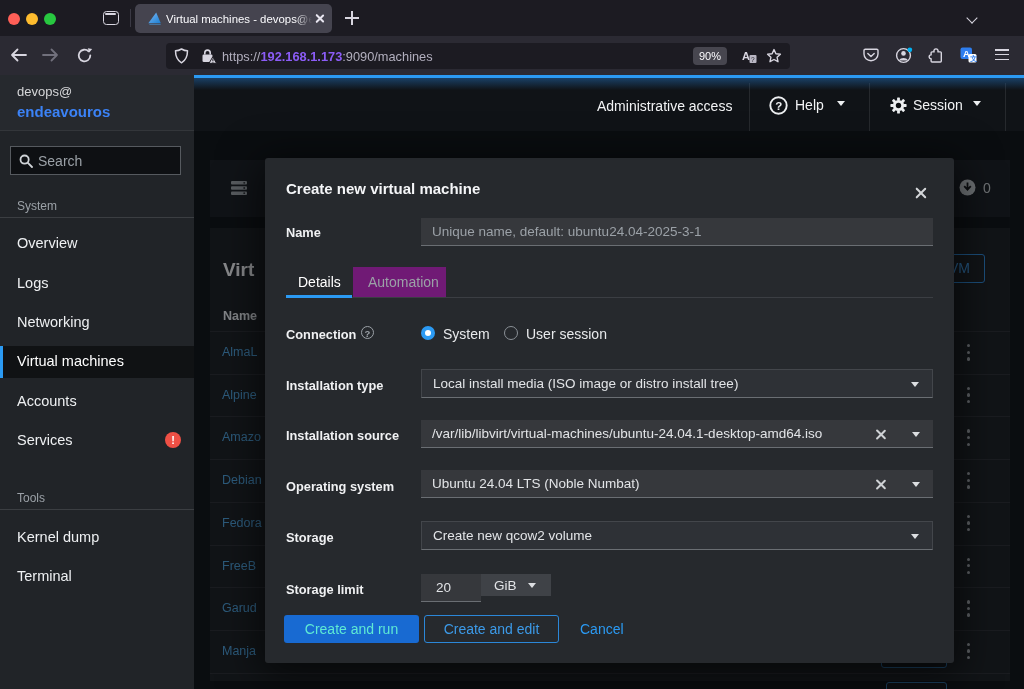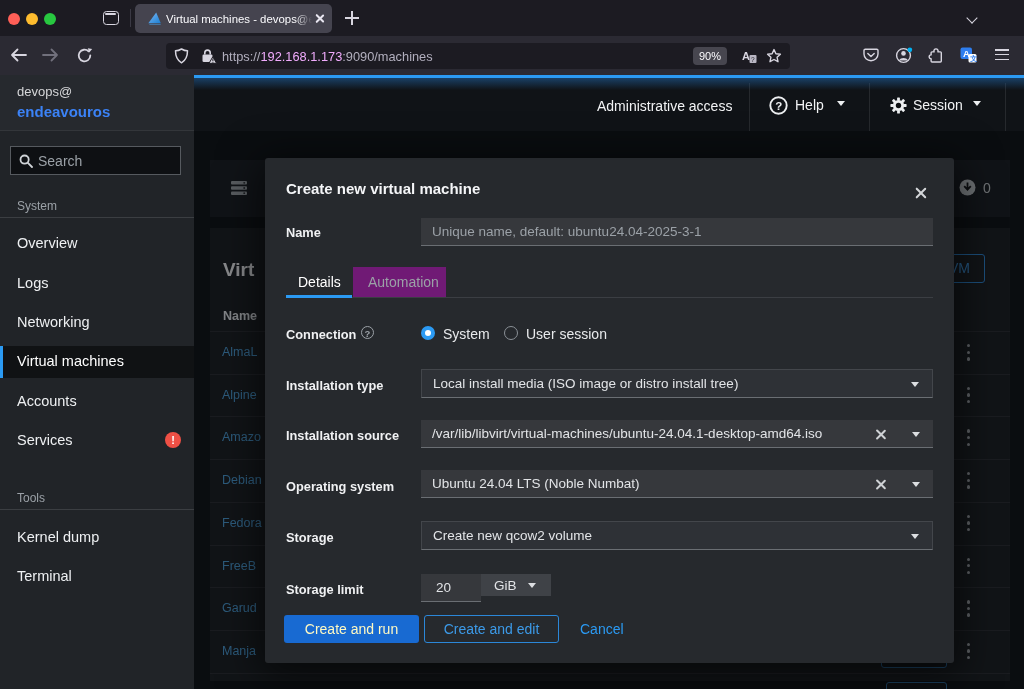--- a/index.html
+++ b/index.html
@@ -24,21 +24,21 @@
   #newtab:before,#newtab:after { content:""; position:absolute; background:#d8d6e0; }
   #newtab:before { left:0; top:6px; width:14px; height:1.7px; }
   #newtab:after { left:6.2px; top:0; width:1.7px; height:14px; }
   #alltabs { position:absolute; right:46px; top:14px; width:10px; height:10px; }
   #alltabs:before { content:""; position:absolute; left:0; top:0; width:7px; height:7px;
     border-right:1.8px solid #d8d6e0; border-bottom:1.8px solid #d8d6e0; transform:rotate(45deg); }
 
   #navbar { position:absolute; left:0; top:36px; width:1024px; height:39px; background:#2b2a33; }
   #urlbar { position:absolute; left:166px; top:7px; width:624px; height:26px; background:#1c1b22; border-radius:4px; }
   .urltext { position:absolute; left:56px; top:6px; font-size:12.8px; color:#b2afbe; white-space:nowrap; }
-  .urltext b { color:#f0abfc; font-weight:normal; }
+  .urltext b { color:#8b5cf6; font-weight:bold; }
   #zoombadge { position:absolute; right:63px; top:4px; height:18px; padding:0 6px; background:#47464f; border-radius:4px;
     color:#fbfbfe; font-size:11px; line-height:18px; }
   svg.ic { display:block; }
 
   
   #app { position:absolute; left:0; top:75px; width:1024px; height:614px; background:#0b0d10; }
 
   
   #sidebar { position:absolute; left:0; top:0; width:194px; height:614px; background:#212428; }
   #sbtop { position:absolute; left:0; top:0; width:194px; height:56px; background:#26292e; border-bottom:1px solid #33363a; }
@@ -106,21 +106,21 @@
   #tabauto { position:absolute; left:88px; top:109px; width:93px; height:31px; background:#701a75; }
   #tabauto span { position:absolute; left:15px; top:7px; font-size:14px; color:#9ba1a7; }
   #tabline { position:absolute; left:21px; top:139px; width:647px; height:1px; background:#3b3e43; }
   .radio { position:absolute; width:14px; height:14px; border-radius:50%; }
   #radio1 { left:156px; top:168px; background:#fff; border:4.2px solid #2b9af3; }
   #radio2 { left:239px; top:168px; background:transparent; border:1.5px solid #8a9096; }
   .rlabel { position:absolute; top:168px; font-size:14px; color:#e8eaec; }
   .qmark { position:absolute; left:96px; top:168px; width:13px; height:13px; border-radius:50%; border:1.2px solid #9ba1a7;
     color:#9ba1a7; font-size:9.5px; text-align:center; line-height:13px; font-weight:bold; }
   #btnrun { position:absolute; left:19px; top:457px; width:135px; height:28px; background:#186ad2; border-radius:3px;
-    color:#fef9c3; font-size:14px; text-align:center; line-height:28px; }
+    color:#5eead4; font-size:14px; text-align:center; line-height:28px; }
   #btnedit { position:absolute; left:159px; top:457px; width:135px; height:28px; border:1px solid #2b87d8; border-radius:3px;
     color:#3c9ae8; font-size:14px; text-align:center; line-height:26px; }
   #btncancel { position:absolute; left:315px; top:463px; font-size:14px; color:#2b9af3; }
 </style>
 </head>
 <body>
 <div id="stage">
 
   <div id="tabbar">
     <div class="tl" style="left:8px;  background:#ff5f57;"></div>

